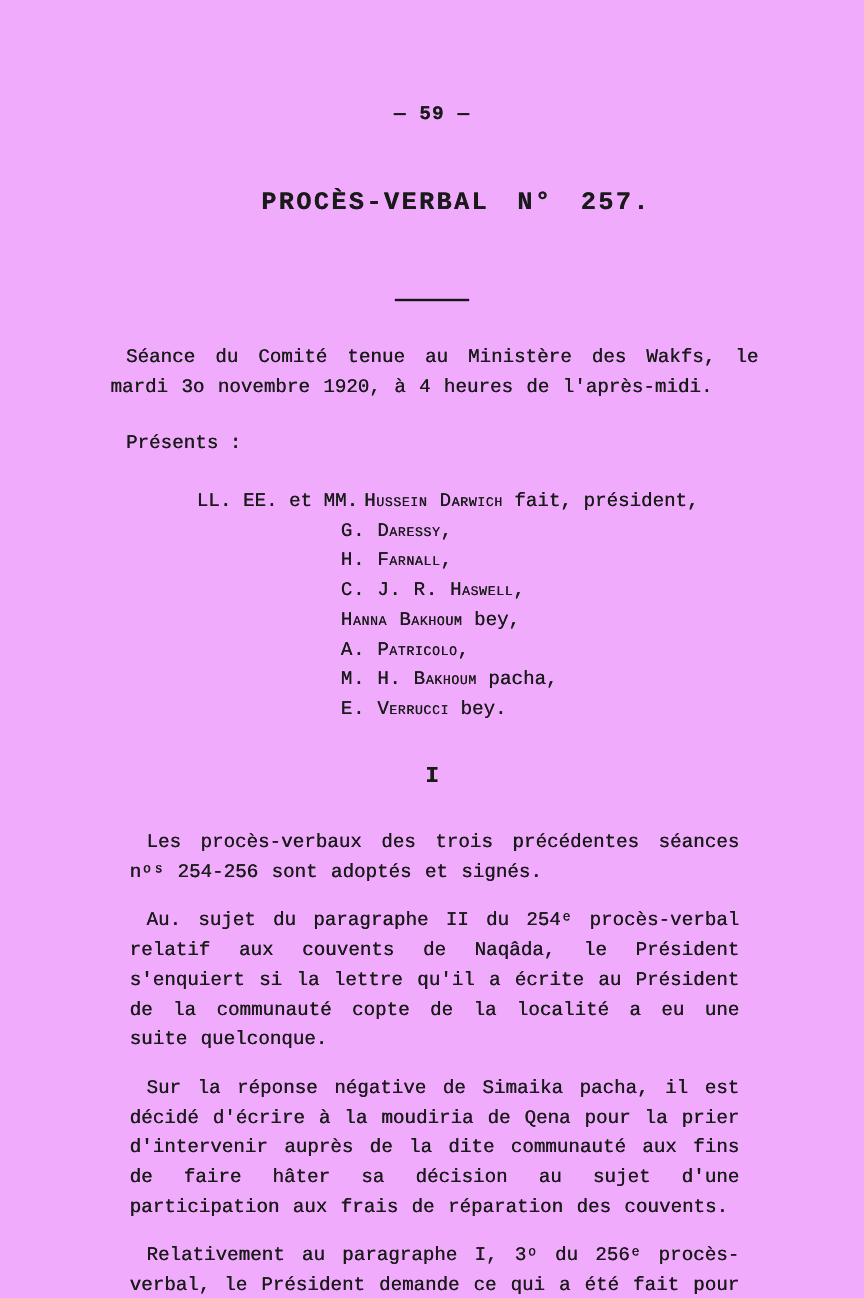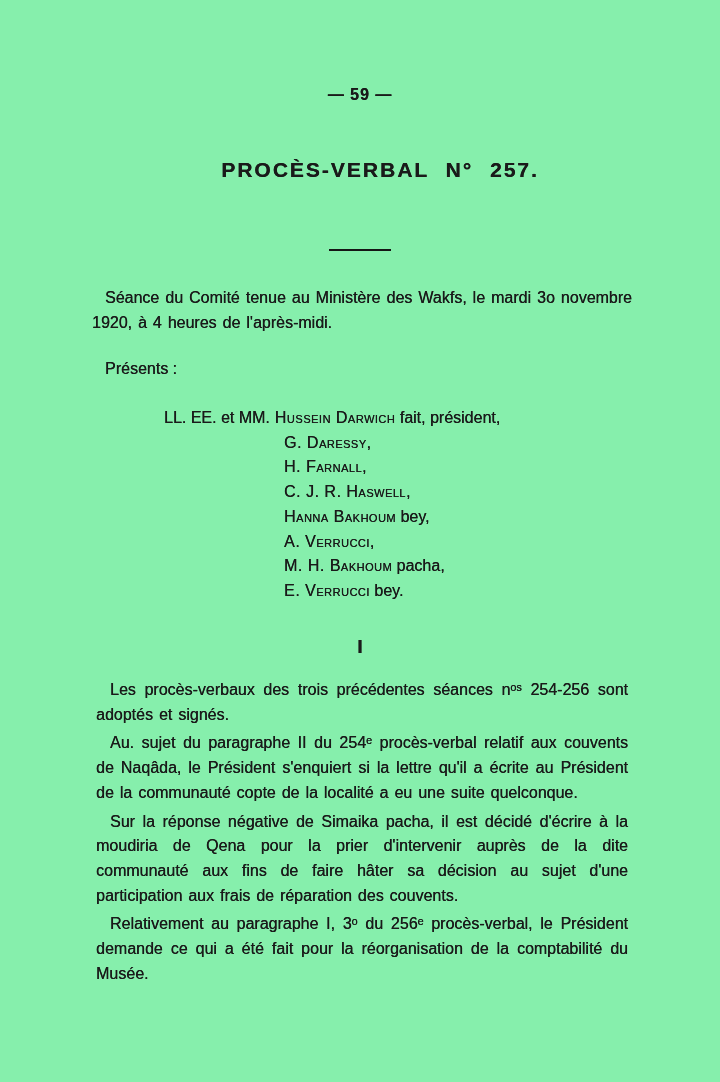--- a/index.html
+++ b/index.html
@@ -1,21 +1,21 @@
 <!DOCTYPE html>
 <html><head>
 <meta charset="utf-8">
 <style>
   html, body { margin:0; padding:0; background:#ffffff; }
   .page {
     position:relative;
     width:720px; height:1082px;
-    background:#86efac;
+    background:#f0abfc;
     color:#1a1a1a;
-    font-family:Liberation Sans, sans-serif;
+    font-family:Liberation Mono, monospace;
     overflow:hidden;
     text-shadow: 0.25px 0 0 currentColor; 
   }
   .abs { position:absolute; }
   .centered { left:0; width:720px; text-align:center; }
 
   .pagenum {
     top:86px;
     font-size:16px; font-weight:bold;
     letter-spacing:1px;
@@ -58,21 +58,21 @@
     top:636px;
     font-size:19px; font-weight:bold;
   }
   .body-text {
     top:674px; left:92px; width:540px;
     font-size:16px; line-height:24.7px;
     text-align:justify;
     word-spacing:1.5px;
   }
   .body-text p {
-    margin:4px;
+    margin:16px;
     text-indent:14px;
   }
 </style>
 </head>
 <body>
 
 <div class="page">
 
   <div class="abs centered pagenum">— 59 —</div>
 
@@ -95,21 +95,21 @@
     <div class="row cont">
       <span class="sc">H. Farnall</span><span>,</span>
     </div>
     <div class="row cont">
       <span class="sc">C. J. R. Haswell</span><span>,</span>
     </div>
     <div class="row cont">
       <span class="sc">Hanna Bakhoum</span><span> bey,</span>
     </div>
     <div class="row cont">
-      <span class="sc">A. Verrucci</span><span>,</span>
+      <span class="sc">A. Patricolo</span><span>,</span>
     </div>
     <div class="row cont">
       <span class="sc">M. H. Bakhoum</span><span> pacha,</span>
     </div>
     <div class="row cont">
       <span class="sc">E. Verrucci</span><span> bey.</span>
     </div>
   </div>
 
   <div class="abs centered section-heading">I</div>

